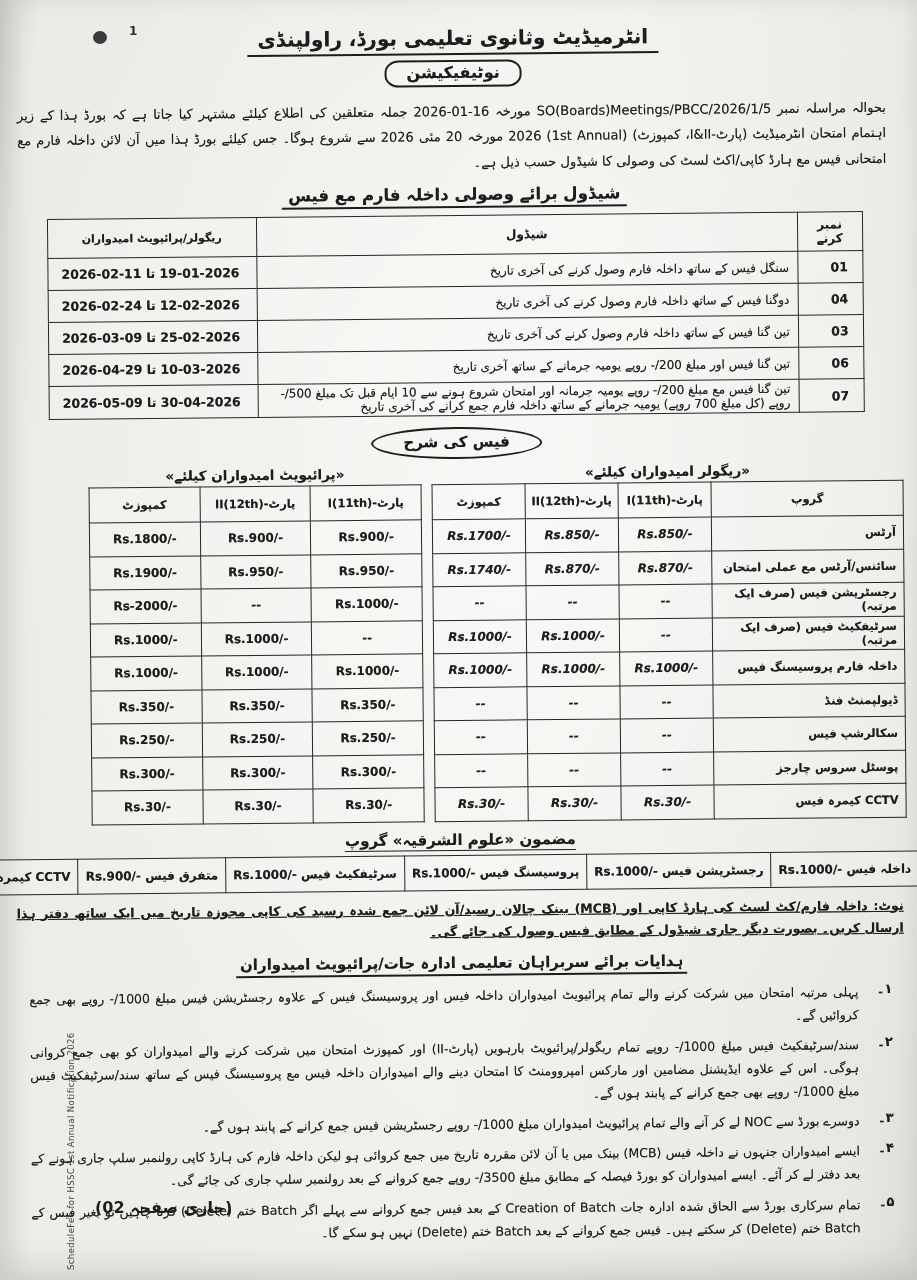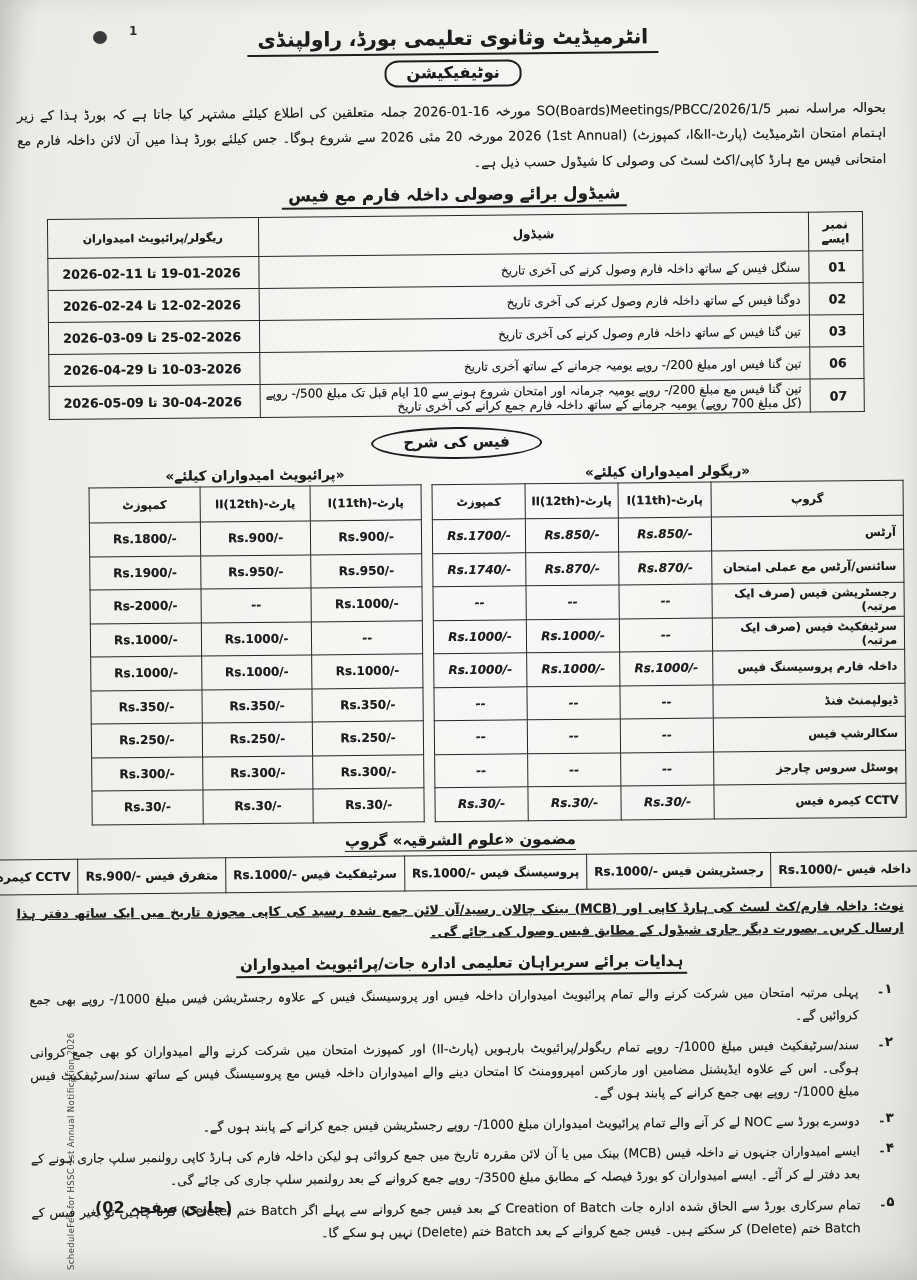--- a/index.html
+++ b/index.html
@@ -55,21 +55,21 @@
     display:inline-block;font-size:16.5px;font-weight:bold;
     border-bottom:2px solid #1d1d1d;padding:0 6px 2px 6px;
   }
 
   table{border-collapse:collapse;background:rgba(255,255,255,.18);}
   th,td{border:1.7px solid #262626;padding:2px 5px;vertical-align:middle;}
 
   .sched-table{width:816px;margin:7px auto 0 auto;}
   .sched-table th{font-size:12px;font-weight:bold;height:34px;}
   .sched-table td{font-size:12px;height:27px;text-align:right;padding-right:8px;}
-  .sched-table td:nth-child(1){width:46px;text-align:center;font-weight:bold;font-size:12.5px;padding-right:2px;}
+  .sched-table td:nth-child(1){width:46px;text-align:right;font-weight:bold;font-size:12.5px;padding-right:14px;}
   .sched-table td:nth-child(2){width:548px;}
   .sched-table td:nth-child(3){width:200px;text-align:center;font-weight:bold;font-size:12.5px;letter-spacing:.2px;}
   .sched-table th:nth-child(3){font-size:11px;}
 
   .fees-oval-wrap{text-align:center;margin-top:11px;}
   .fees-oval{
     display:inline-block;border:2px solid #1d1d1d;border-radius:50%;
     padding:4px 30px 6px 30px;font-size:15px;font-weight:bold;
   }
   .fee-area{display:flex;direction:rtl;gap:10px;margin:4px 12px 0 12px;align-items:flex-start;}
@@ -121,33 +121,33 @@
 
     <p class="intro">بحوالہ مراسلہ نمبر SO(Boards)Meetings/PBCC/2026/1/5 مورخہ 16-01-2026 جملہ متعلقین کی اطلاع کیلئے مشتہر کیا جاتا ہے کہ بورڈ ہذا کے زیر اہتمام امتحان انٹرمیڈیٹ (پارٹ-I&amp;II، کمپوزٹ) (1st Annual) 2026 مورخہ 20 مئی 2026 سے شروع ہوگا۔ جس کیلئے بورڈ ہذا میں آن لائن داخلہ فارم مع امتحانی فیس مع ہارڈ کاپی/اکٹ لسٹ کی وصولی کا شیڈول حسب ذیل ہے۔</p>
 
     <div class="sched-title-wrap">
       <span class="sched-title">شیڈول برائے وصولی داخلہ فارم مع فیس</span>
     </div>
 
     <table class="sched-table">
       <thead>
         <tr>
-          <th>نمبر ایسے</th>
+          <th>نمبر کرنے</th>
           <th>شیڈول</th>
           <th>ریگولر/پرائیویٹ امیدواران</th>
         </tr>
       </thead>
       <tbody>
           <tr>
             <td>01</td>
             <td>سنگل فیس کے ساتھ داخلہ فارم وصول کرنے کی آخری تاریخ</td>
             <td>19-01-2026 تا 11-02-2026</td>
           </tr>
           <tr>
-            <td>02</td>
+            <td>04</td>
             <td>دوگنا فیس کے ساتھ داخلہ فارم وصول کرنے کی آخری تاریخ</td>
             <td>12-02-2026 تا 24-02-2026</td>
           </tr>
           <tr>
             <td>03</td>
             <td>تین گنا فیس کے ساتھ داخلہ فارم وصول کرنے کی آخری تاریخ</td>
             <td>25-02-2026 تا 09-03-2026</td>
           </tr>
           <tr>
             <td>06</td>

